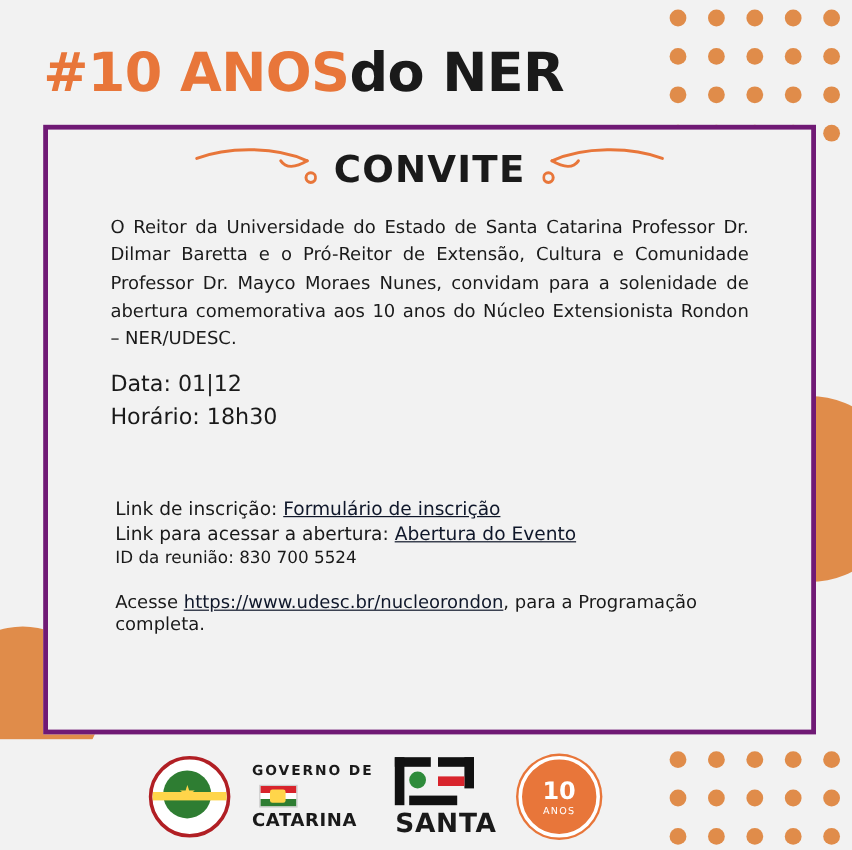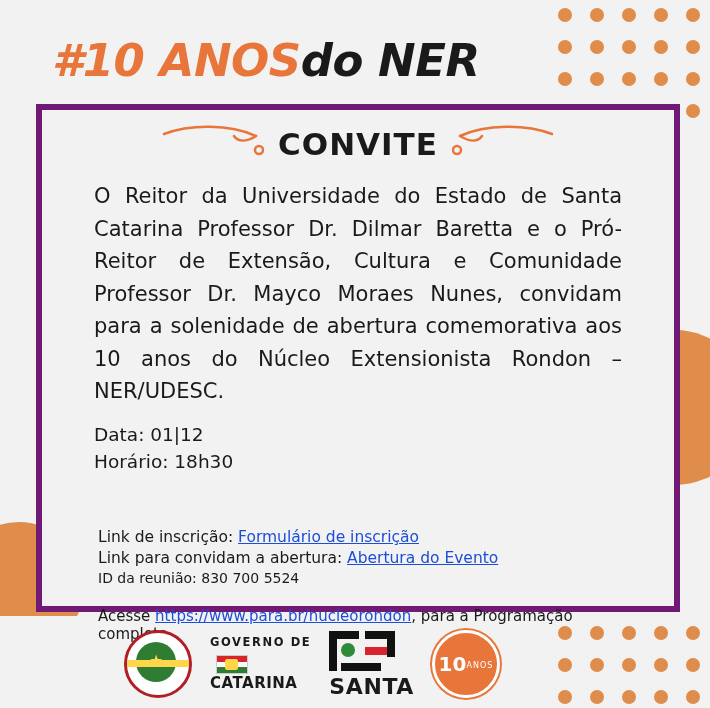--- a/index.html
+++ b/index.html
@@ -62,38 +62,37 @@
     bottom: 0;
     width: 124px;
     height: 92px;
     background: #f2f2f2;
   }
 
   
   #header {
     position: absolute;
     top: 34px;
-    left: 52px;
+    left: 36px;
     font-size: 45px;
     font-weight: bold;
     letter-spacing: -0.5px;
     white-space: nowrap;
-    font-style: italic;
   }
   #header .accent { color: #e8763a; }
   #header .dark { color: #1a1a1a; }
 
   
   #invite-card {
     position: absolute;
     left: 36px;
     top: 104px;
     width: 644px;
     height: 508px;
-    border: 6px solid #701a75;
+    border: 4px solid #701a75;
     box-sizing: border-box;
     background: #f2f2f2;
   }
 
   #convite-row {
     display: flex;
     align-items: center;
     justify-content: center;
     gap: 14px;
     margin-top: 12px;
@@ -101,21 +100,21 @@
   #convite-title {
     font-size: 31px;
     font-weight: bold;
     color: #1a1a1a;
     letter-spacing: 1px;
   }
   .flourish { color: #e8763a; }
 
   #invite-body {
     margin: 14px 52px 0 52px;
-    font-size: 21px;
+    font-size: 15px;
     line-height: 1.55;
     color: #1a1a1a;
     text-align: justify;
   }
 
   #date-block {
     margin: 14px 52px 0 52px;
     font-size: 18.5px;
     line-height: 1.45;
     color: #1a1a1a;
@@ -128,21 +127,21 @@
   .link-line {
     font-size: 15.5px;
     line-height: 1.35;
     white-space: nowrap;
   }
   .small-line {
     font-size: 14px;
     line-height: 1.4;
   }
   a.doc-link {
-    color: #1d4ed8;
+    color: #0f172a;
     text-decoration: underline;
   }
   #acesso-line {
     margin: 18px 56px 0 56px;
     font-size: 15px;
     color: #1a1a1a;
   }
 
   
   #logos-strip {
@@ -260,21 +259,21 @@
   }
 
   
   #logo-seal {
     width: 62px;
     height: 62px;
     border-radius: 50%;
     background: #e8763a;
     color: #ffffff;
     display: flex;
-    flex-direction: row;
+    flex-direction: column;
     align-items: center;
     justify-content: center;
     border: 3px solid #ffffff;
     box-shadow: 0 0 0 2px #e8763a;
   }
   #logo-seal .seal-num {
     font-size: 20px;
     font-weight: bold;
     line-height: 1;
   }
@@ -361,27 +360,27 @@
   <div id="date-block">
     <div>Data: 01|12</div>
     <div>Horário: 18h30</div>
   </div>
 
   <div id="links-block">
     <div class="link-line">
       <span>Link de inscrição: </span><a class="doc-link" href="#">Formulário de inscrição</a>
     </div>
     <div class="link-line">
-      <span>Link para convidam a abertura: </span><a class="doc-link" href="#">Abertura do Evento</a>
+      <span>Link para acessar a abertura: </span><a class="doc-link" href="#">Abertura do Evento</a>
     </div>
     <div class="small-line">ID da reunião: 830 700 5524</div>
   </div>
 
   <div id="acesso-line">
-    <span>Acesse  </span><a class="doc-link" href="#">https://www.para.br/nucleorondon</a><span>, para a Programação completa.</span>
+    <span>Acesse  </span><a class="doc-link" href="#">https://www.udesc.br/nucleorondon</a><span>, para a Programação completa.</span>
   </div>
 </div>
 
 <div id="logos-strip">
 
   <div class="logo-box">
     <div id="logo-brasao">
       <div class="inner"></div>
       <div class="band"></div>
       <div class="star">★</div>

